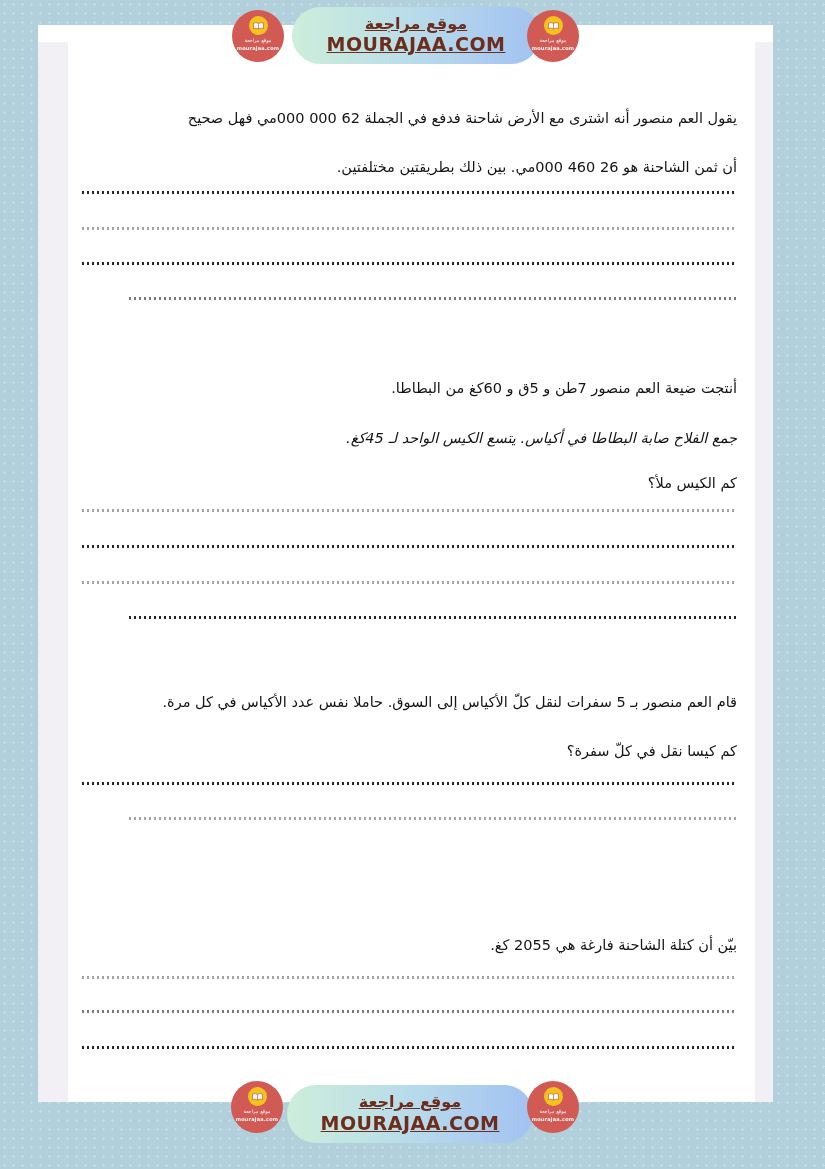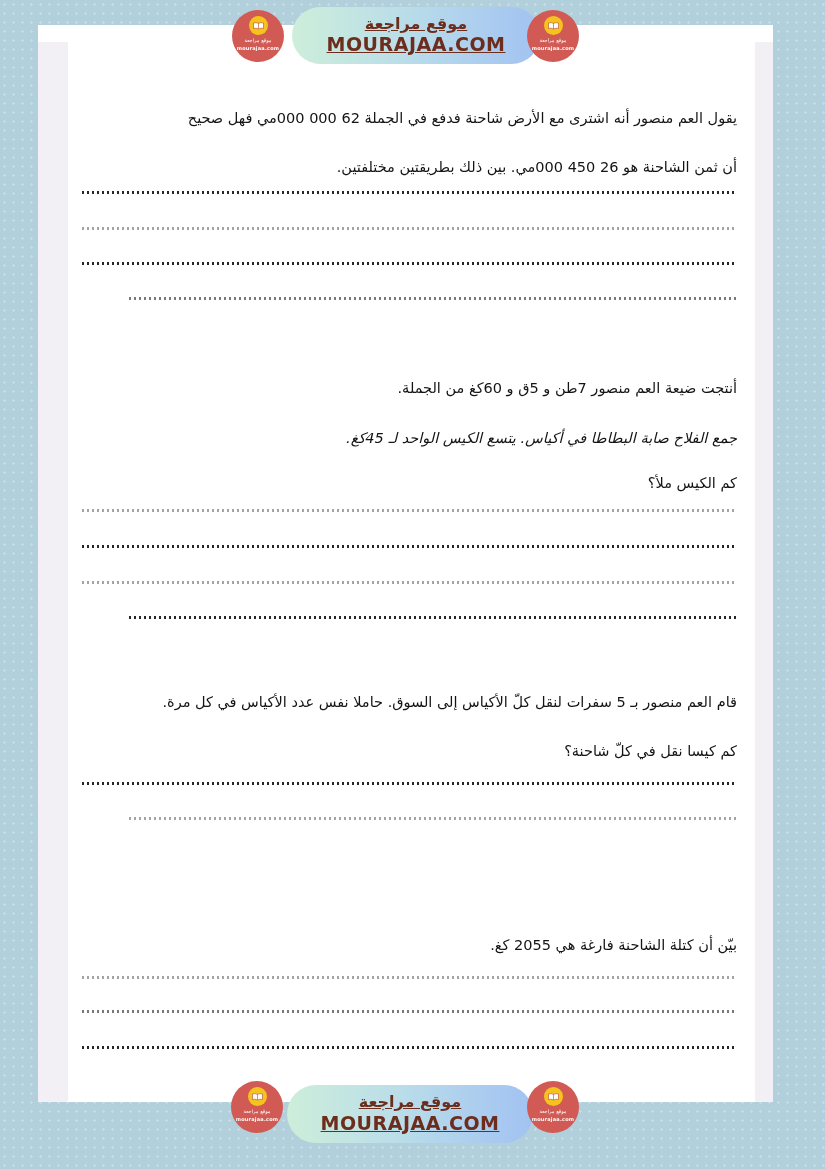--- a/index.html
+++ b/index.html
@@ -104,38 +104,38 @@
       <svg width="11" height="8" viewBox="0 0 11 8">
         <path d="M0.5,1 Q3,0 5.5,1.4 Q8,0 10.5,1 L10.5,6.5 Q8,5.6 5.5,7 Q3,5.6 0.5,6.5 Z" fill="#ffffff" stroke="#b5452e" stroke-width="0.6"></path>
         <line x1="5.5" y1="1.4" x2="5.5" y2="7" stroke="#b5452e" stroke-width="0.6"></line>
       </svg>
     </div>
     <div class="badge-ar">موقع مراجعة</div>
     <div class="badge-domain">mourajaa.com</div>
   </div>
 
   <div class="qline" style="top:84px;">يقول العم منصور أنه اشترى مع الأرض شاحنة فدفع في الجملة 62 000 000مي فهل صحيح</div>
-  <div class="qline" style="top:133px;">أن ثمن الشاحنة هو  26 450 000مي. بين ذلك بطريقتين مختلفتين.</div>
+  <div class="qline" style="top:133px;">أن ثمن الشاحنة هو  26 460 000مي. بين ذلك بطريقتين مختلفتين.</div>
 
   <div class="dotline" style="top:191px;"></div>
   <div class="dotline light" style="top:227px;"></div>
   <div class="dotline" style="top:262px;"></div>
   <div class="dotline mid indent" style="top:297px;"></div>
 
-  <div class="qline" style="top:354px;">أنتجت ضيعة العم منصور 7طن و 5ق و 60كغ من الجملة.</div>
+  <div class="qline" style="top:354px;">أنتجت ضيعة العم منصور 7طن و 5ق و 60كغ من البطاطا.</div>
   <div class="qline" style="top:404px;font-style:italic;">جمع الفلاح صابة البطاطا في أكياس. يتسع الكيس الواحد لـ 45كغ.</div>
   <div class="qline" style="top:449px;">كم الكيس ملأ؟</div>
 
   <div class="dotline light" style="top:509px;"></div>
   <div class="dotline" style="top:545px;"></div>
   <div class="dotline light" style="top:581px;"></div>
   <div class="dotline indent" style="top:616px;"></div>
 
   <div class="qline" style="top:668px;">قام العم منصور بـ 5 سفرات لنقل كلّ الأكياس إلى السوق. حاملا نفس عدد الأكياس في كل مرة.</div>
-  <div class="qline" style="top:717px;">كم كيسا نقل في كلّ شاحنة؟</div>
+  <div class="qline" style="top:717px;">كم كيسا نقل في كلّ سفرة؟</div>
 
   <div class="dotline" style="top:782px;"></div>
   <div class="dotline light indent" style="top:817px;"></div>
 
   <div class="qline" style="top:911px;">بيّن أن كتلة الشاحنة فارغة هي 2055 كغ.</div>
 
   <div class="dotline light" style="top:976px;"></div>
   <div class="dotline mid" style="top:1010px;"></div>
   <div class="dotline" style="top:1046px;"></div>
 

